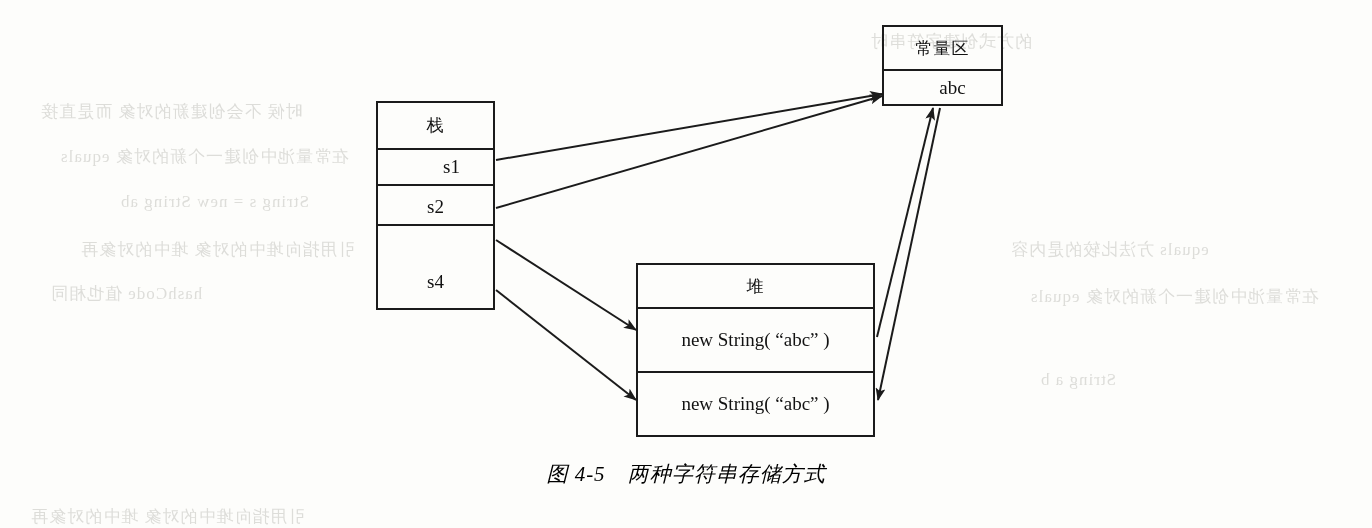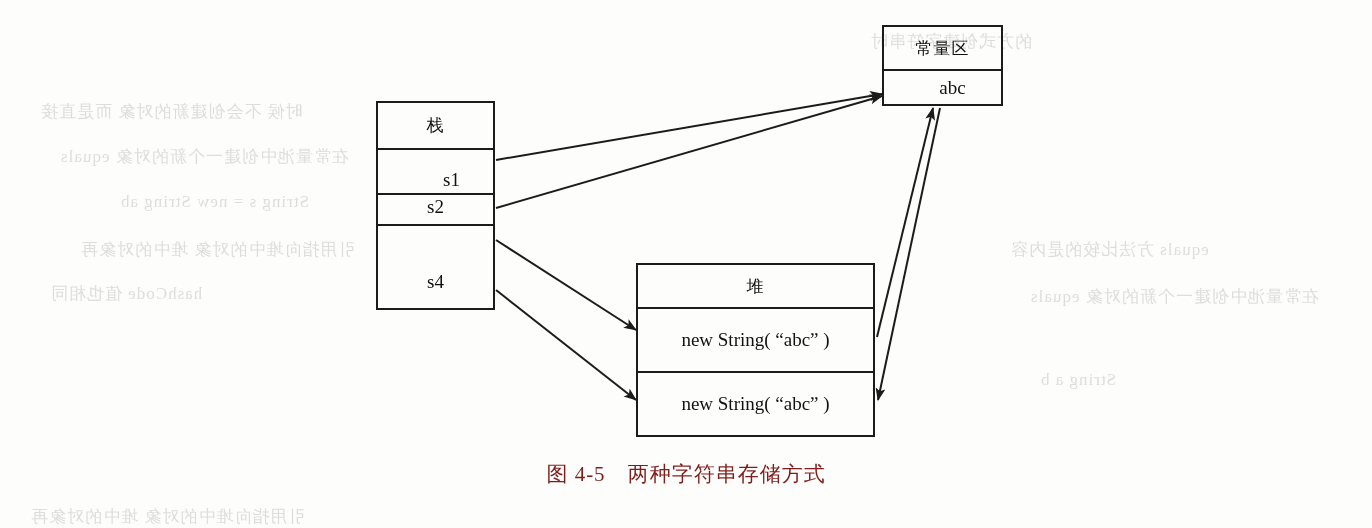--- a/index.html
+++ b/index.html
@@ -46,22 +46,23 @@
 
   svg.arrows{position:absolute;left:0;top:0;width:1372px;height:528px;pointer-events:none;}
 
   .caption{
     position:absolute;
     left:0;right:0;
     top:460px;
     text-align:center;
     font-size:21px;
     letter-spacing:1px;
-    color:#7f1d1d;
+    color:#000000;
     font-family:"DejaVu Sans","Liberation Sans",sans-serif;
+    font-style:italic;
   }
   .caption .num{font-family:"Liberation Serif","DejaVu Serif",serif;}
   .caption .gap{display:inline-block;width:22px;}
 </style>
 </head>
 <body>
 
 <div id="stage">
 
   <div class="bleed" style="left:870px;top:30px;">的方式创建字符串时</div>
@@ -70,21 +71,21 @@
   <div class="bleed" style="left:120px;top:192px;">String s = new String ab</div>
   <div class="bleed" style="left:80px;top:238px;">引用指向堆中的对象 堆中的对象再</div>
   <div class="bleed" style="left:1010px;top:238px;">equals 方法比较的是内容</div>
   <div class="bleed" style="left:50px;top:282px;">hashCode 值也相同</div>
   <div class="bleed" style="left:1040px;top:370px;">String a b</div>
   <div class="bleed" style="left:1030px;top:285px;">在常量池中创建一个新的对象 equals</div>
   <div class="bleed" style="left:30px;top:505px;">引用指向堆中的对象 堆中的对象再</div>
 
   <div class="box" style="left:376px;top:101px;width:119px;height:209px;">
     <div class="cell div cn" style="top:0;height:47px;">栈</div>
-    <div class="cell div" style="top:64px;height:28px;padding-left:32px;">s1</div>
+    <div class="cell div" style="top:47px;height:36px;padding-left:32px;">s1</div>
     <div class="cell div" style="top:87px;height:36px;">s2</div>
     <div class="cell" style="top:167px;height:24px;">s4</div>
   </div>
 
   <div class="box" style="left:882px;top:25px;width:121px;height:81px;">
     <div class="cell div cn" style="top:0;height:44px;">常量区</div>
     <div class="cell" style="top:44px;height:33px;padding-left:20px;">abc</div>
   </div>
 
   <div class="box" style="left:636px;top:263px;width:239px;height:174px;">

